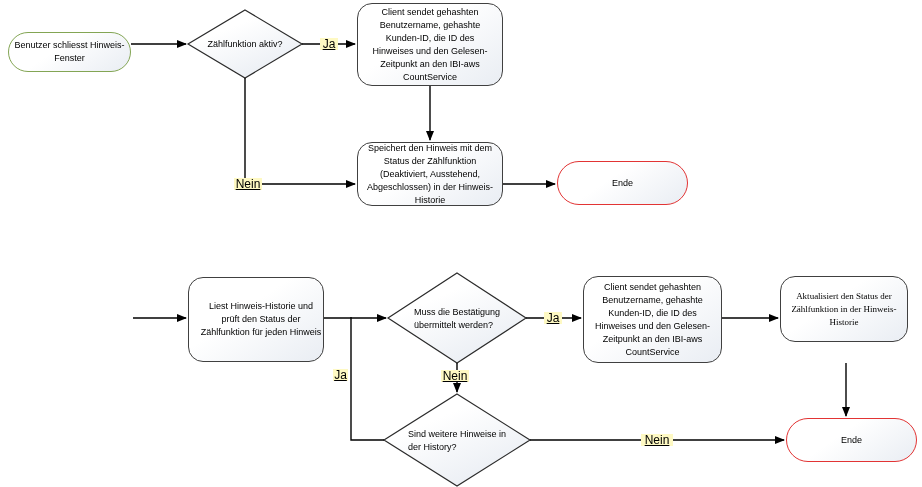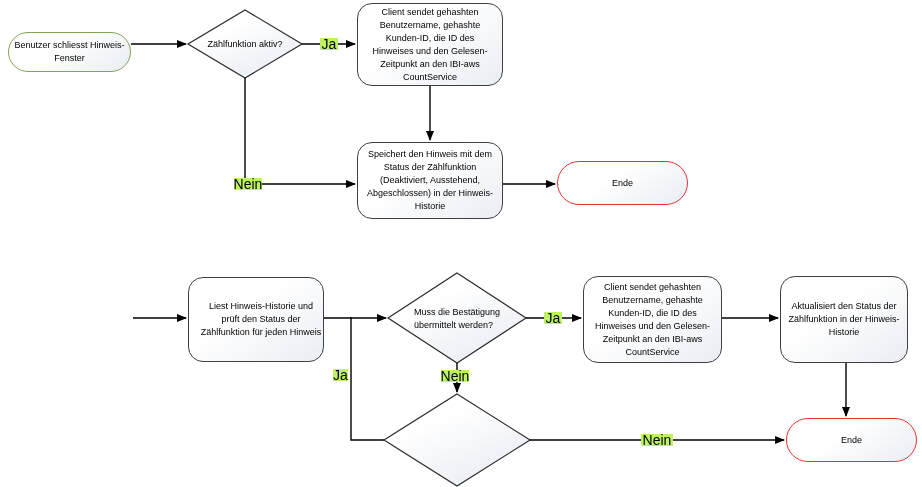--- a/index.html
+++ b/index.html
@@ -26,22 +26,23 @@
   .end{border:1.4px solid var(--end-border);}
   .dtext{
     position:absolute;box-sizing:border-box;z-index:1;
     display:flex;align-items:center;justify-content:center;
     text-align:left;font-size:9px;line-height:13px;color:#000;
     white-space:pre-line;background:transparent;
   }
   .elabel{
     position:absolute;box-sizing:border-box;z-index:2;
     display:flex;align-items:center;justify-content:center;
-    font-size:14px;line-height:12px;color:#000;background:#bef264;
+    font-size:12px;line-height:12px;color:#000;background:#fef9c3;
     padding:0 1px;
+    text-decoration:underline;
   }
   .cline{stroke:var(--connector);stroke-width:1.4;fill:none;}
   .dshape{stroke:var(--decision-border);stroke-width:1.2;}
 </style>
 </head>
 <body>
 
 <div id="canvas">
 
   <svg id="connectors" viewBox="0 0 922 487" xmlns="http://www.w3.org/2000/svg">
@@ -80,21 +81,21 @@
 
   <div class="dtext" style="left:193px;top:34px;width:104px;height:20px;">Zählfunktion aktiv?</div>
 
   <div class="node process" style="left:357px;top:3px;width:146px;height:83px;">Client sendet gehashten
 Benutzername, gehashte
 Kunden-ID, die ID des
 Hinweises und den Gelesen-
 Zeitpunkt an den IBI-aws
 CountService</div>
 
-  <div class="node process" style="left:357px;top:142px;width:146px;height:77px;text-align:center;">Speichert den Hinweis mit dem
+  <div class="node process" style="left:357px;top:142px;width:146px;height:64px;text-align:center;">Speichert den Hinweis mit dem
 Status der Zählfunktion
 (Deaktiviert, Ausstehend,
 Abgeschlossen) in der Hinweis-
 Historie</div>
 
   <div class="node end" style="left:557px;top:161px;width:131px;height:44px;border-radius:22px;">Ende</div>
 
 
   <div class="node process" style="left:188px;top:277px;width:136px;height:85px;padding-left:10px;">Liest Hinweis-Historie und
 prüft den Status der
@@ -103,24 +104,26 @@
   <div class="dtext" style="left:392px;top:305px;width:130px;height:27px;">Muss die Bestätigung
 übermittelt werden?</div>
 
   <div class="node process" style="left:583px;top:276px;width:139px;height:87px;">Client sendet gehashten
 Benutzername, gehashte
 Kunden-ID, die ID des
 Hinweises und den Gelesen-
 Zeitpunkt an den IBI-aws
 CountService</div>
 
-  <div class="node process" style="left:780px;top:276px;width:128px;height:87px;">Aktualisiert den Status der
+  <div class="node process" style="left:780px;top:276px;width:128px;height:66px;font-family:Liberation Serif, serif;">Aktualisiert den Status der
 Zählfunktion in der Hinweis-
 Historie</div>
 
+  <div class="dtext" style="left:392px;top:427px;width:130px;height:27px;">Sind weitere Hinweise in
+der History?</div>
 
   <div class="node end" style="left:786px;top:418px;width:131px;height:44px;border-radius:22px;">Ende</div>
 
   <div class="elabel" style="left:320px;top:38px;width:18px;height:12px;">Ja</div>
 
   <div class="elabel" style="left:234px;top:178px;width:28px;height:12px;">Nein</div>
 
   <div class="elabel" style="left:544px;top:312px;width:18px;height:12px;">Ja</div>
 
   <div class="elabel" style="left:441px;top:370px;width:28px;height:12px;">Nein</div>

